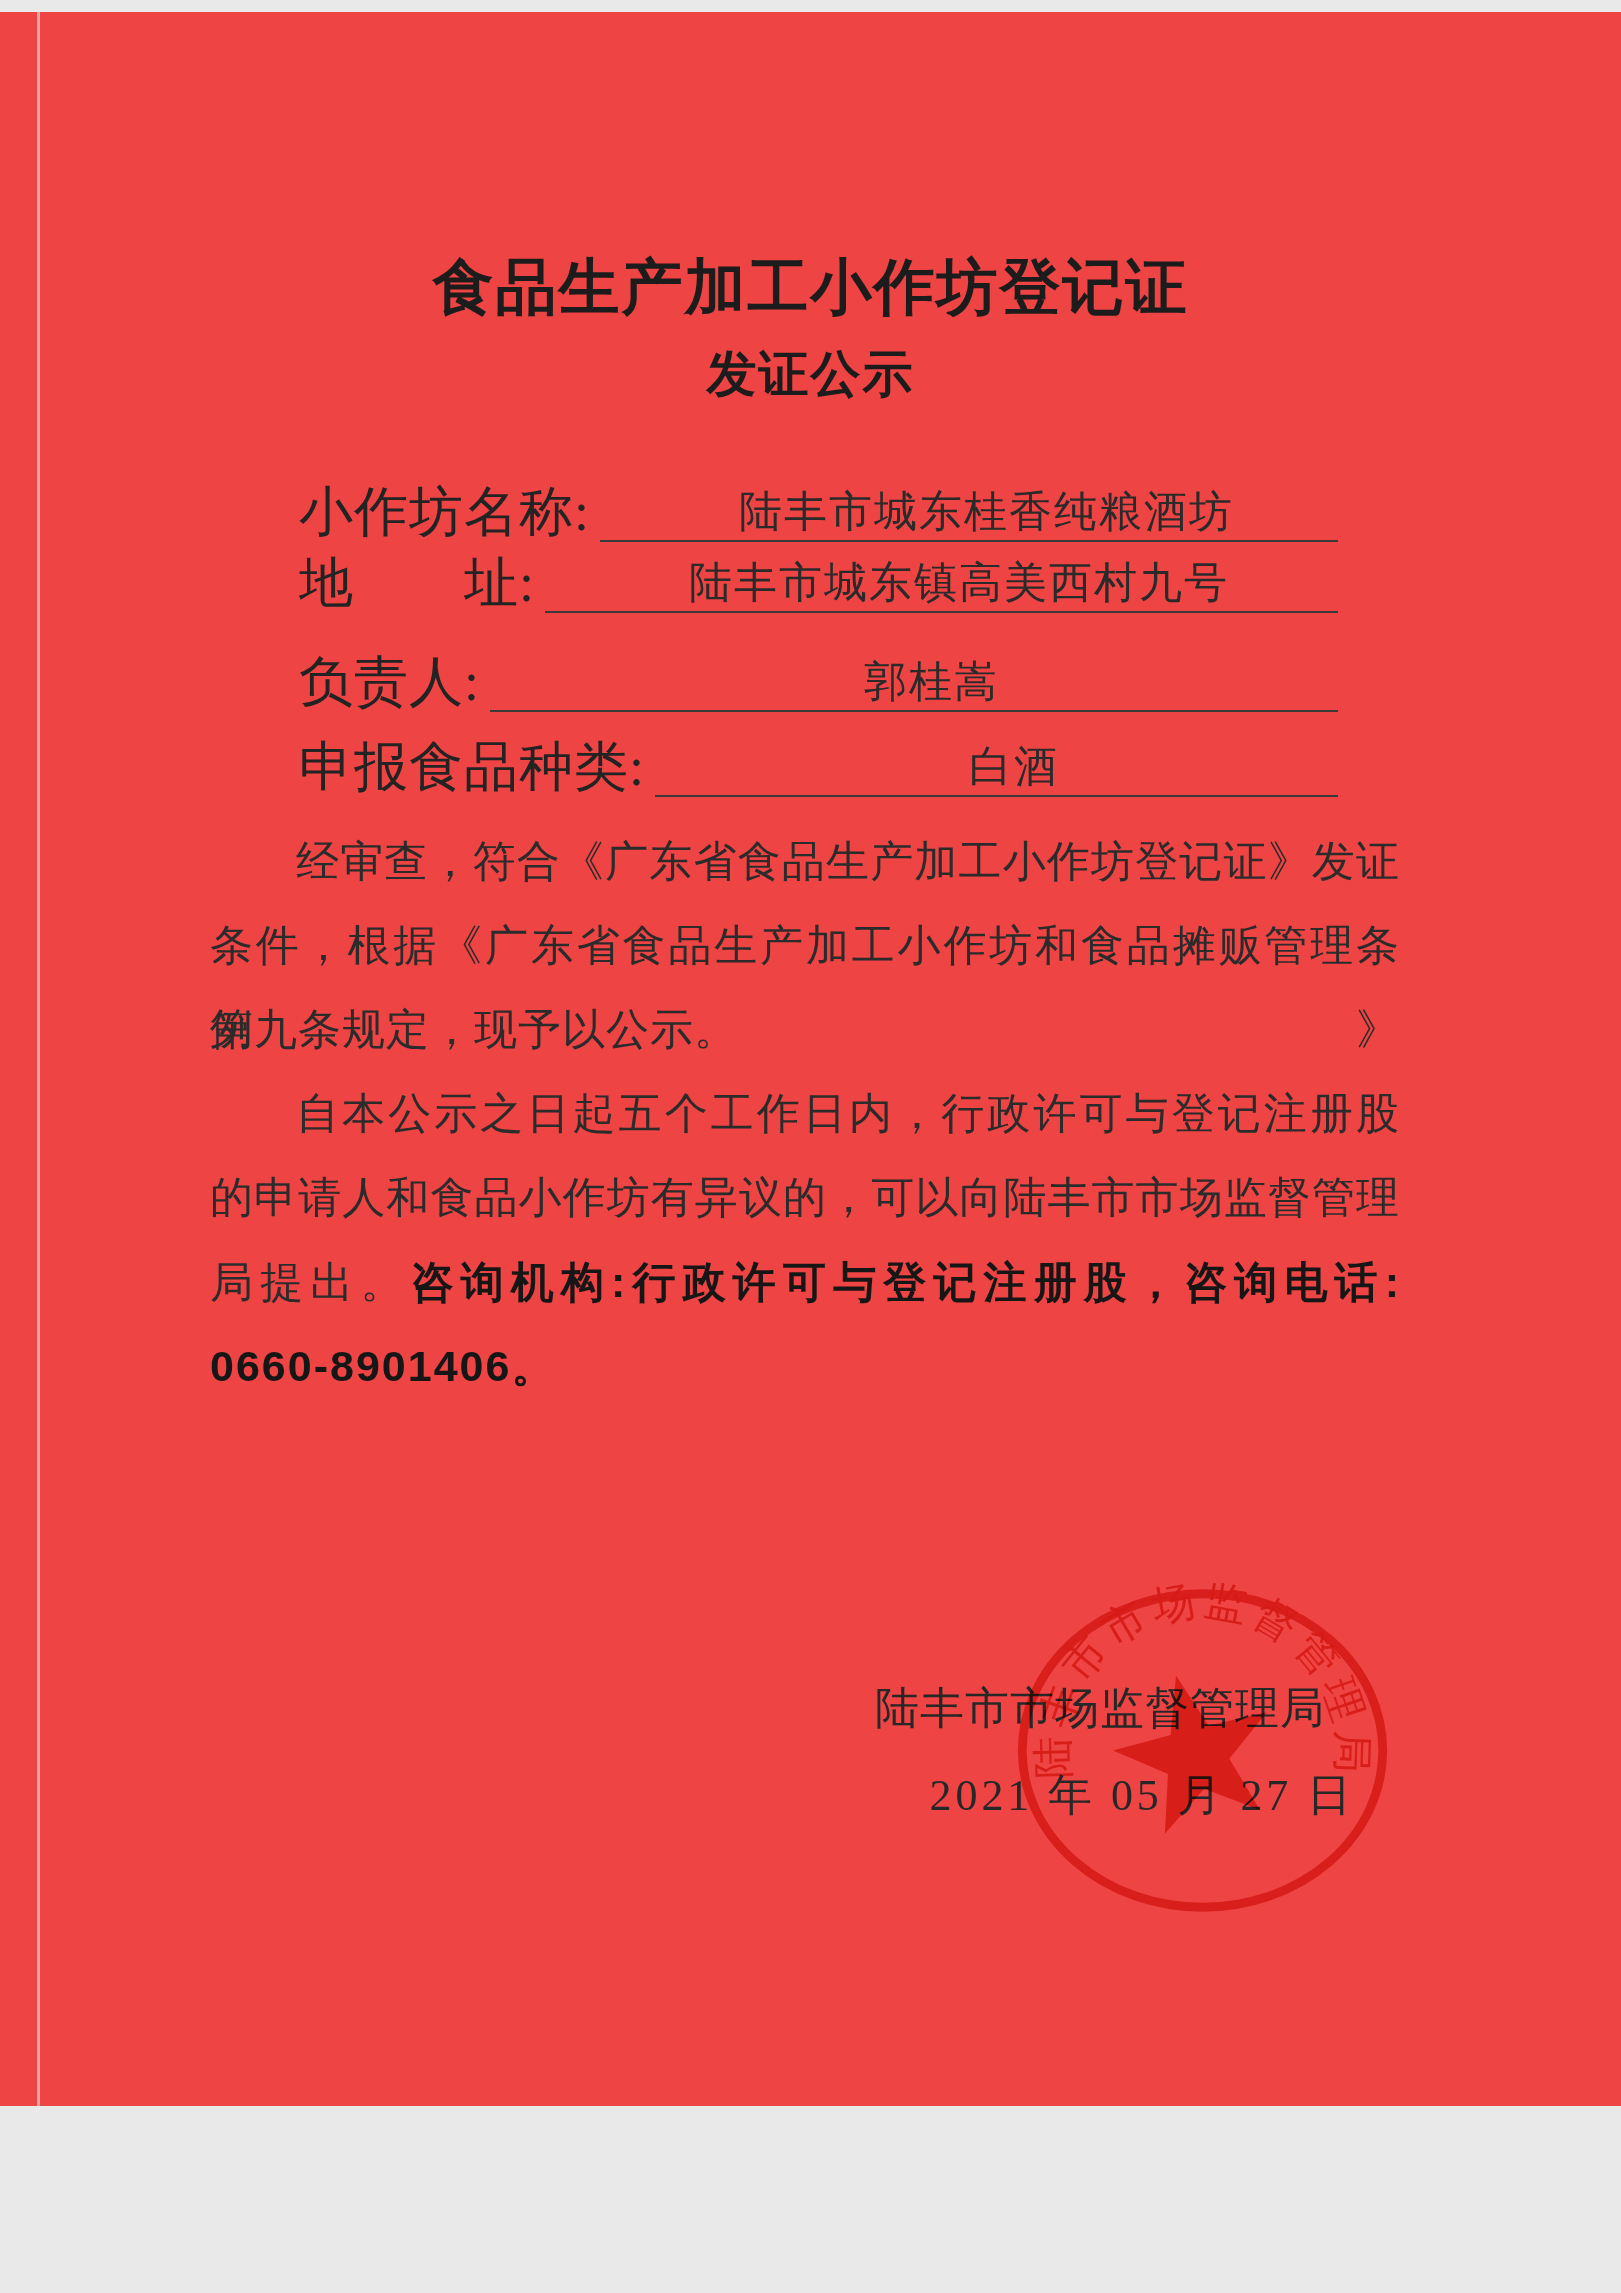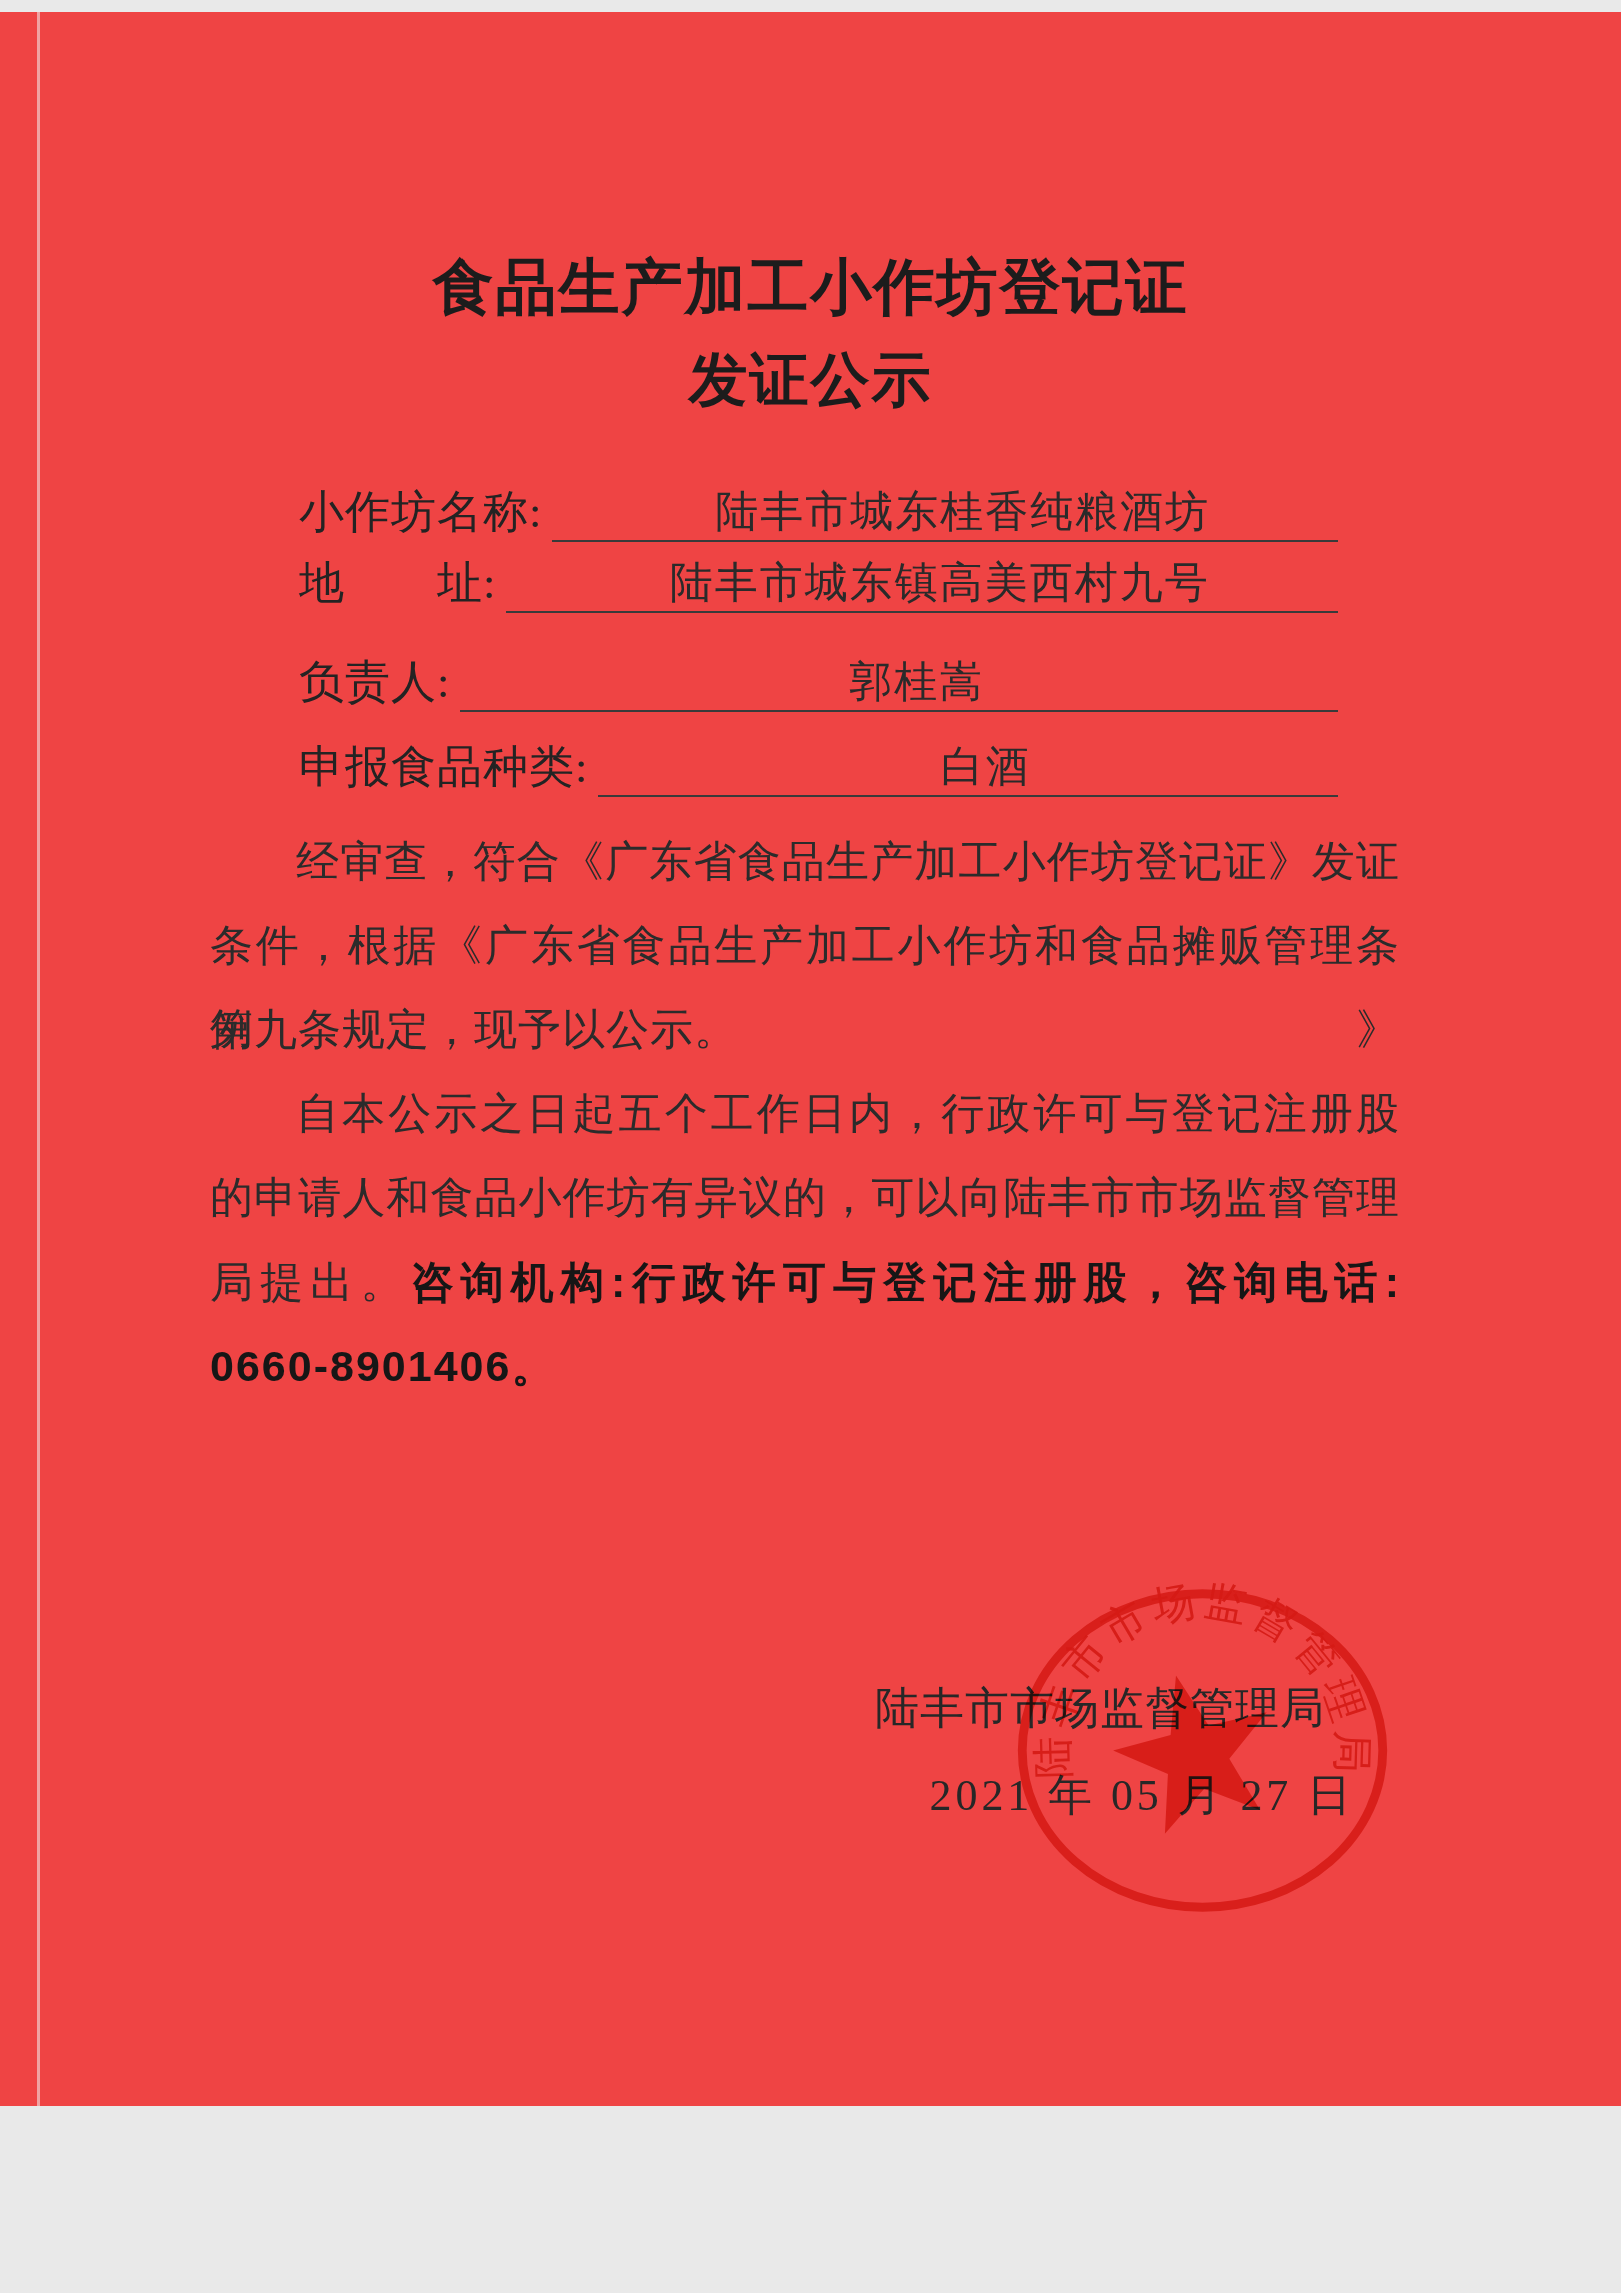--- a/index.html
+++ b/index.html
@@ -15,33 +15,33 @@
   .scan-streak{
     position:absolute;left:37px;top:0;width:2.9px;height:2294px;
     background:#f0f2f3;opacity:.55;
   }
   .title{
     position:absolute;left:0;width:1621px;text-align:center;
     font-family:"Liberation Sans","DejaVu Sans",sans-serif;
     font-weight:700;color:#1c1c1c;white-space:nowrap;
   }
   .title1{top:235px;font-size:61px;letter-spacing:2px;}
-  .title2{top:329px;font-size:59px;letter-spacing:2px;}
+  .title2{top:329px;font-size:50px;letter-spacing:2px;}
 
   .form{position:absolute;left:299px;top:469px;width:1039px;}
   .frow{
     position:absolute;left:0;width:1039px;height:61px;
     display:flex;align-items:flex-end;
   }
   .frow-0{top:0;}
   .frow-1{top:71px;}
   .frow-2{top:170px;}
   .frow-3{top:255px;}
   .flabel{
-    flex:0 0 auto;font-size:45px;line-height:59px;color:#232323;
+    flex:0 0 auto;font-size:54px;line-height:59px;color:#232323;
     letter-spacing:1px;white-space:pre;
   }
   .fline{
     flex:1 1 auto;margin-left:9.8px;
     border-bottom:2.9px solid #3a3a3a;
     text-align:center;
   }
   .fvalue{
     display:inline-block;transform:translateX(17.6px);
     font-size:43px;line-height:57px;color:#2a2a2a;

